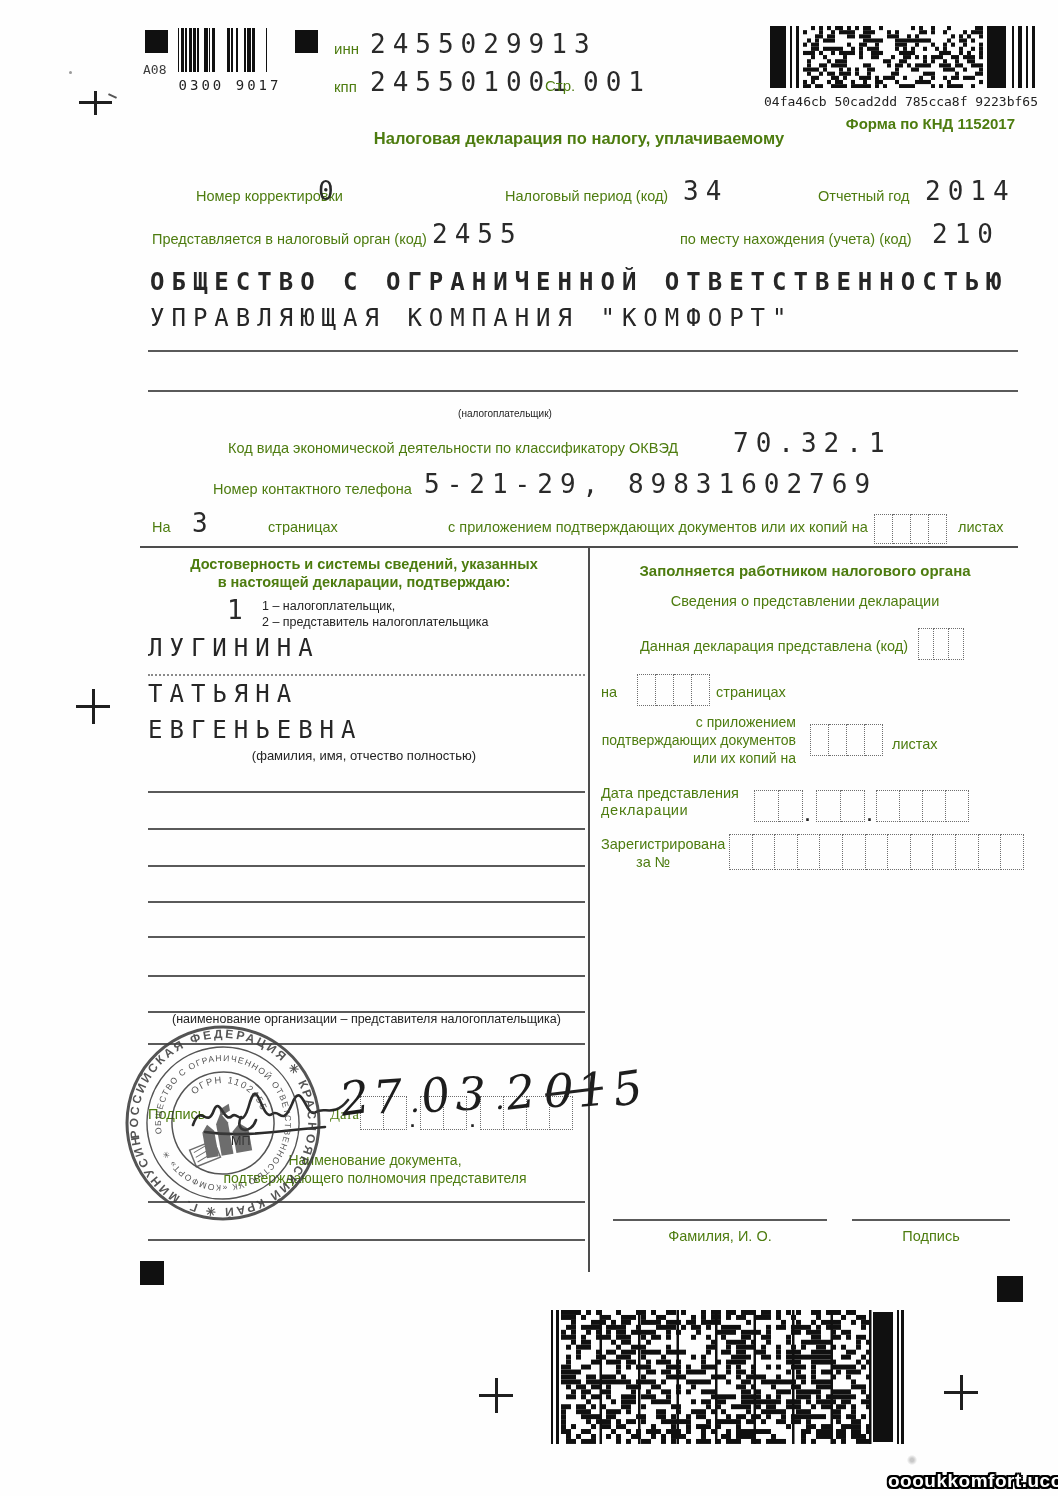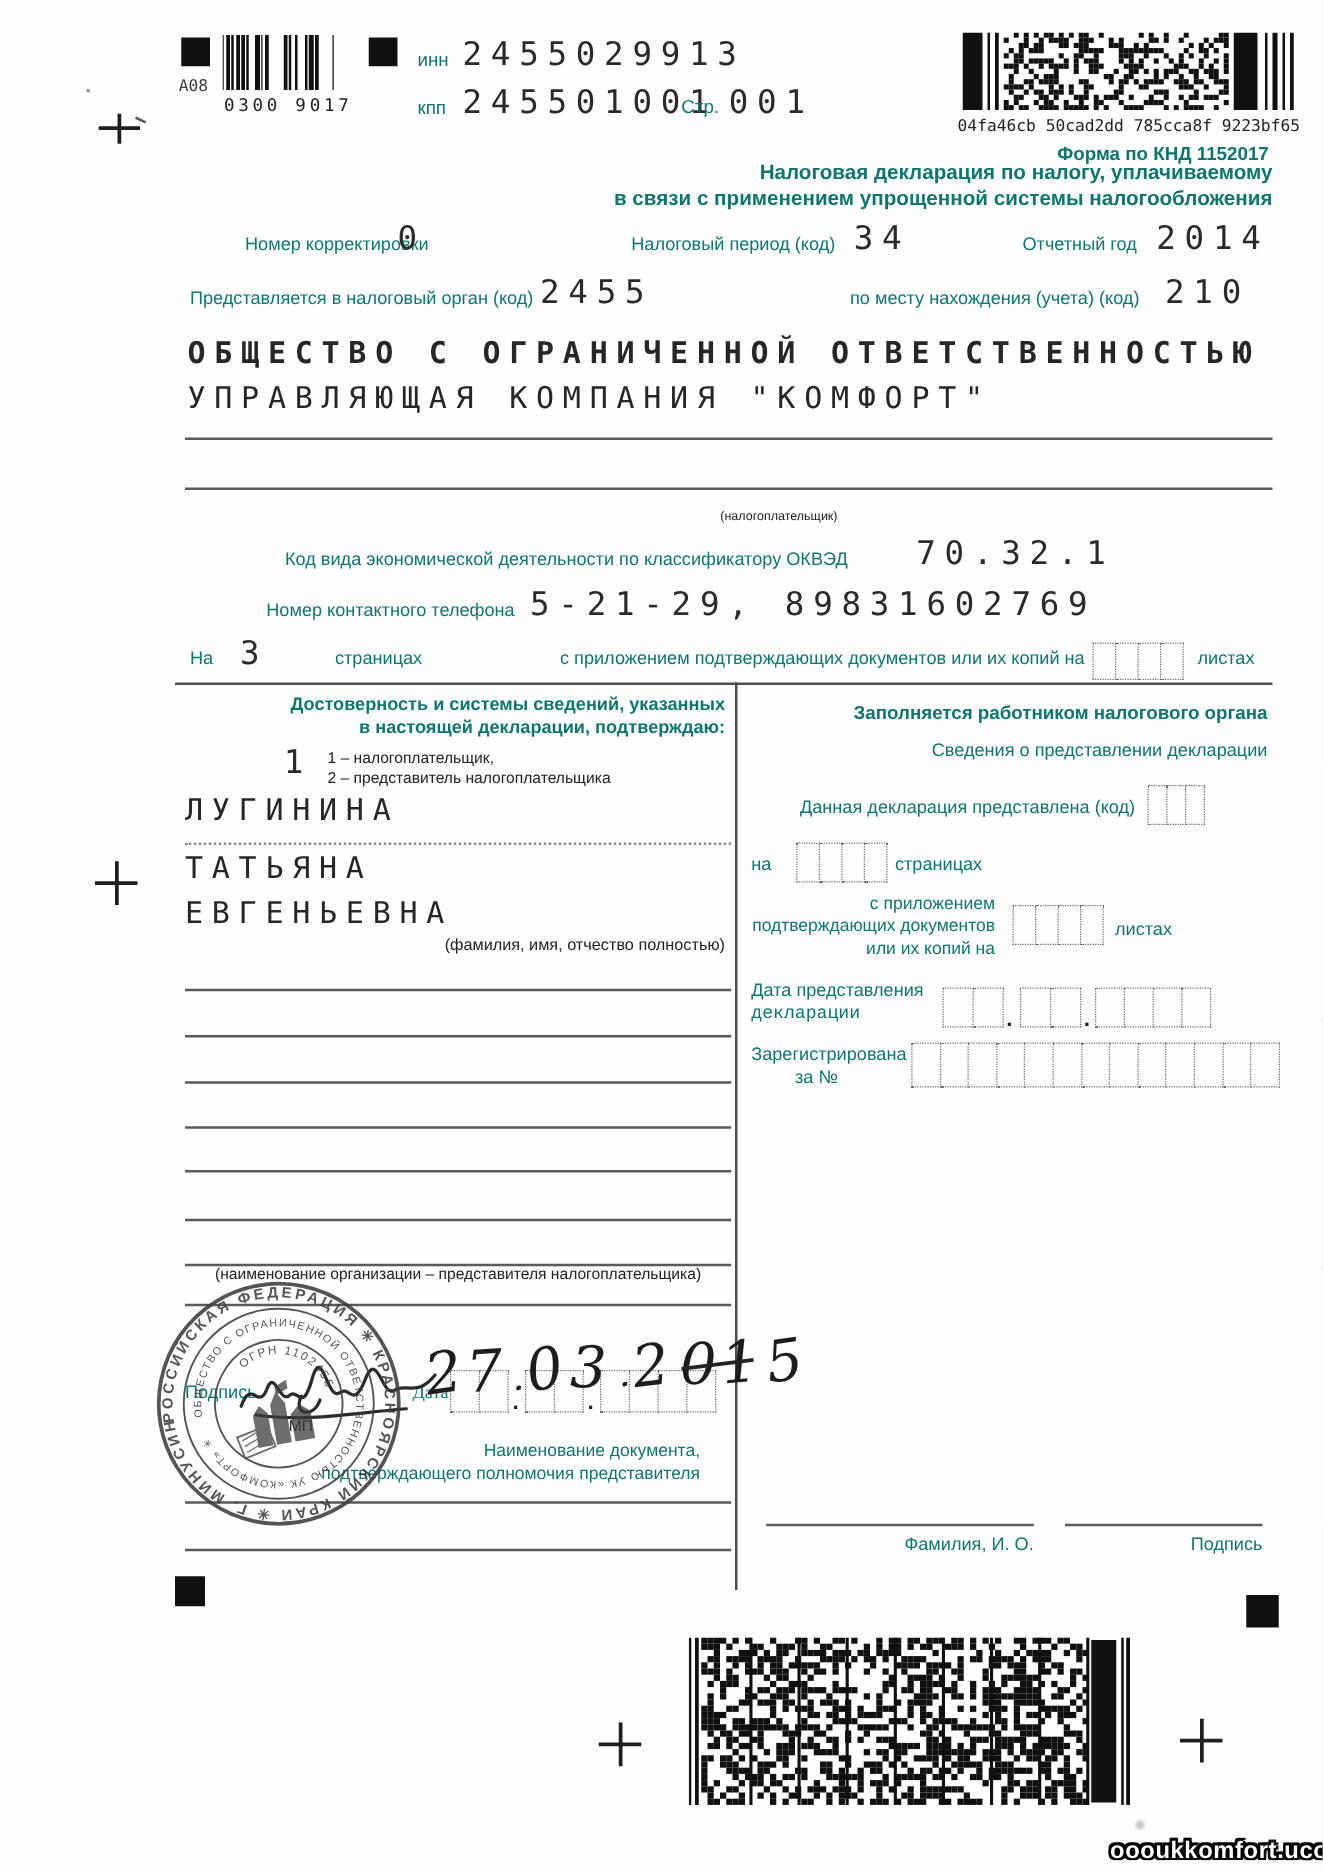--- a/index.html
+++ b/index.html
@@ -1,22 +1,22 @@
 <!DOCTYPE html>
 <html><head>
 <meta charset="utf-8">
 <style>
   html,body{margin:0;padding:0;background:#e8e8e8;}
   .page{position:relative;width:1058px;height:1496px;background:#fefefe;overflow:hidden;
         font-family:"Liberation Sans",sans-serif;color:#1c1c1c;}
   .abs{position:absolute;}
-  .lbl{font-size:14.5px;color:#0f766e;white-space:nowrap;}
+  .lbl{font-size:14.5px;color:#4d7c0f;white-space:nowrap;}
   .lbl-sm{font-size:12.5px;color:#222;white-space:nowrap;}
   .bold{font-weight:bold;}
-  .ctr{text-align:right;}
+  .ctr{text-align:center;}
   .val{font-family:"DejaVu Sans Mono","Liberation Mono",monospace;font-size:26px;
        letter-spacing:7px;color:#2a2a2a;white-space:nowrap;line-height:1;}
   .mono-big{font-family:"DejaVu Sans Mono","Liberation Mono",monospace;font-size:24px;
        letter-spacing:7px;color:#262626;white-space:nowrap;line-height:1;}
   .mono-sm{font-family:"DejaVu Sans Mono","Liberation Mono",monospace;font-size:13px;color:#222;white-space:nowrap;}
   .hline{position:absolute;height:2px;background:#4d4d4d;}
   .hline-thin{position:absolute;height:1.5px;background:#5a5a5a;}
   .vline{position:absolute;width:1.5px;background:#4d4d4d;}
   .dotline{position:absolute;border-top:2px dotted #8a8a8a;height:0;}
   .blacksq{position:absolute;background:#101010;}
@@ -383,21 +383,20 @@
       <rect x="217" y="0" width="19" height="62" fill="#101010"></rect>
       <rect x="242" y="0" width="2" height="62" fill="#101010"></rect>
       <rect x="248" y="0" width="4" height="62" fill="#101010"></rect>
       <rect x="256" y="0" width="2" height="62" fill="#101010"></rect>
       <rect x="262" y="0" width="3" height="62" fill="#101010"></rect>
     </svg>
   <div class="abs mono-sm ctr" style="left:762px;top:94px;width:278px;">04fa46cb 50cad2dd 785cca8f 9223bf65</div>
   <div class="abs lbl bold" style="left:760px;top:115px;width:255px;text-align:right;font-size:15px;">Форма по КНД 1152017</div>
 
   <div class="abs lbl bold ctr" style="left:140px;top:129px;width:878px;font-size:16.5px;">Налоговая декларация по налогу, уплачиваемому</div>
-  <div class="abs lbl bold ctr" style="left:140px;top:150px;width:878px;font-size:16.5px;">в связи с применением упрощенной системы налогообложения</div>
 
   <div class="abs lbl" style="left:152px;top:188px;margin-left:44px;">Номер корректировки</div>
   <div class="abs val" style="left:318px;top:178px;">0</div>
   <div class="abs lbl" style="left:505px;top:188px;">Налоговый период (код)</div>
   <div class="abs val" style="left:683px;top:178px;">34</div>
   <div class="abs lbl" style="left:818px;top:188px;">Отчетный год</div>
   <div class="abs val" style="left:925px;top:178px;">2014</div>
 
   <div class="abs lbl" style="left:152px;top:231px;">Представляется в налоговый орган (код)</div>
   <div class="abs val" style="left:432px;top:221px;">2455</div>

